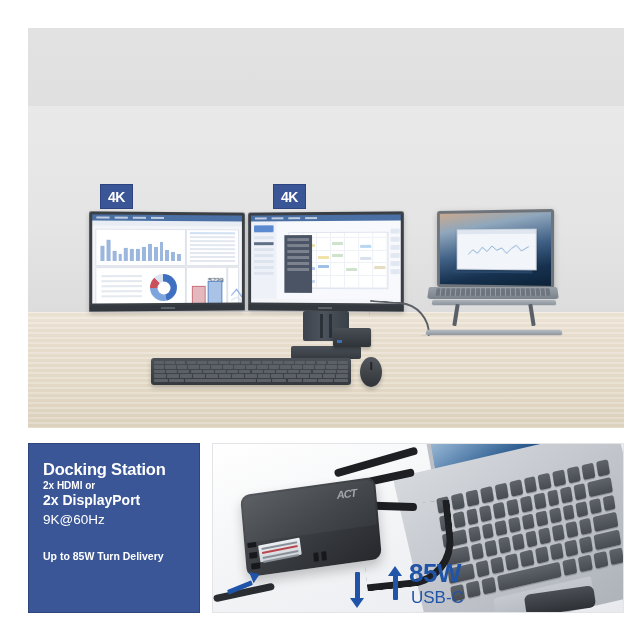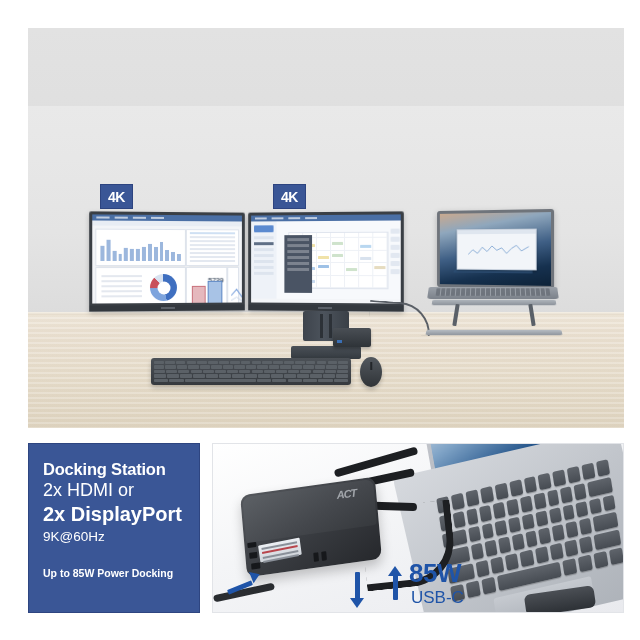--- a/index.html
+++ b/index.html
@@ -148,22 +148,22 @@
   .ls-leg.a{left:28px;transform:rotate(9deg);} .ls-leg.b{right:28px;transform:rotate(-9deg);}
   .ls-base{position:absolute;left:0;bottom:0;width:136px;height:9px;
        background:linear-gradient(180deg,#b6bcc3,#8f959d);border-radius:3px;
        transform:perspective(400px) rotateX(52deg);}
 
   
   .info{position:absolute;left:28px;top:443px;width:172px;height:170px;
         background:#3a5696;border:1px solid #2e4580;box-sizing:border-box;
         padding:16px 0 0 14px;color:#fff;}
   .info h2{margin:0;font-size:16.5px;font-weight:bold;letter-spacing:-.2px;line-height:1.16;}
-  .info .l2{font-size:18px;font-weight:normal;line-height:1.22;margin-top:1px;}
-  .info .l3{font-size:20px;font-weight:bold;line-height:1.22;}
+  .info .l2{font-size:10px;font-weight:bold;line-height:1.22;margin-top:1px;}
+  .info .l3{font-size:14px;font-weight:bold;line-height:1.22;}
   .info .l4{font-size:13.5px;font-weight:normal;line-height:1.3;margin-top:2px;}
   .info .l5{font-size:10.5px;font-weight:bold;margin-top:21px;}
 
   .photo{position:absolute;left:212px;top:443px;width:412px;height:170px;
          background:linear-gradient(160deg,#ffffff 0%,#f4f5f7 40%,#e9eaee 100%);
          border:1px solid #e2e4e8;box-sizing:border-box;overflow:hidden;}
   
   .mb-lid{position:absolute;left:200px;top:-62px;width:176px;height:108px;
          background:linear-gradient(160deg,#c9ccd2,#a7abb3);border-radius:4px;
          transform:perspective(600px) rotateY(-26deg) rotate(-12deg);padding:5px;box-sizing:border-box;}
@@ -531,21 +531,21 @@
         <div class="ls-base"></div>
       </div>
     </div>
   </div>
 
   <div class="info">
     <h2>Docking Station</h2>
     <div class="l2">2x HDMI or</div>
     <div class="l3">2x DisplayPort</div>
     <div class="l4">9K@60Hz</div>
-    <div class="l5">Up to 85W Power Docking</div>
+    <div class="l5">Up to 85W Turn Delivery</div>
   </div>
 
   <div class="photo">
 
     <div class="mb-lid">
       <div class="mb-screen"></div>
     </div>
 
     <div class="mb-body">
       <div class="mb-keys">

